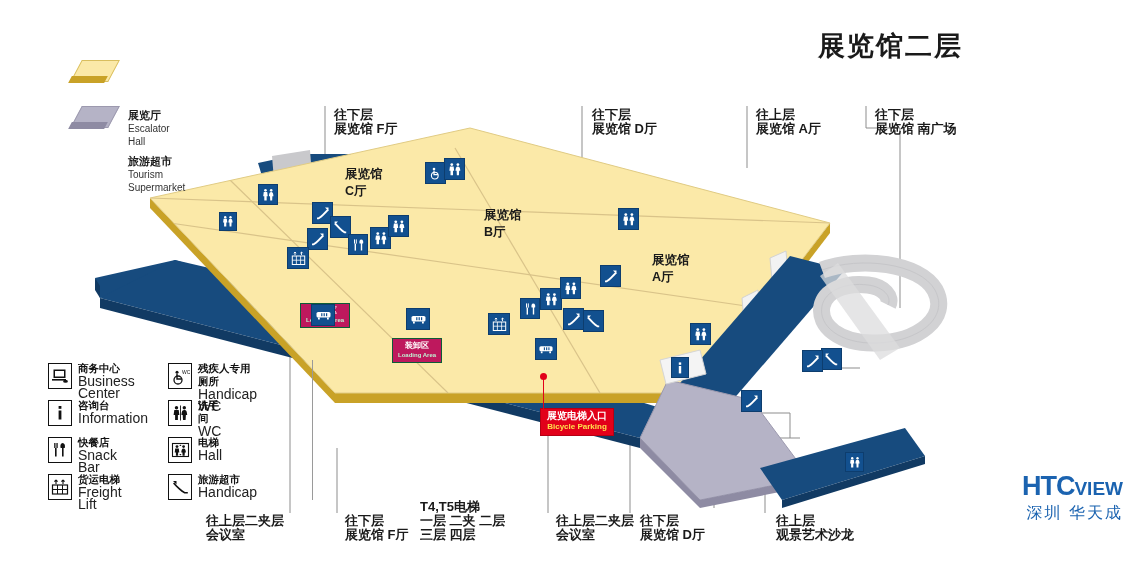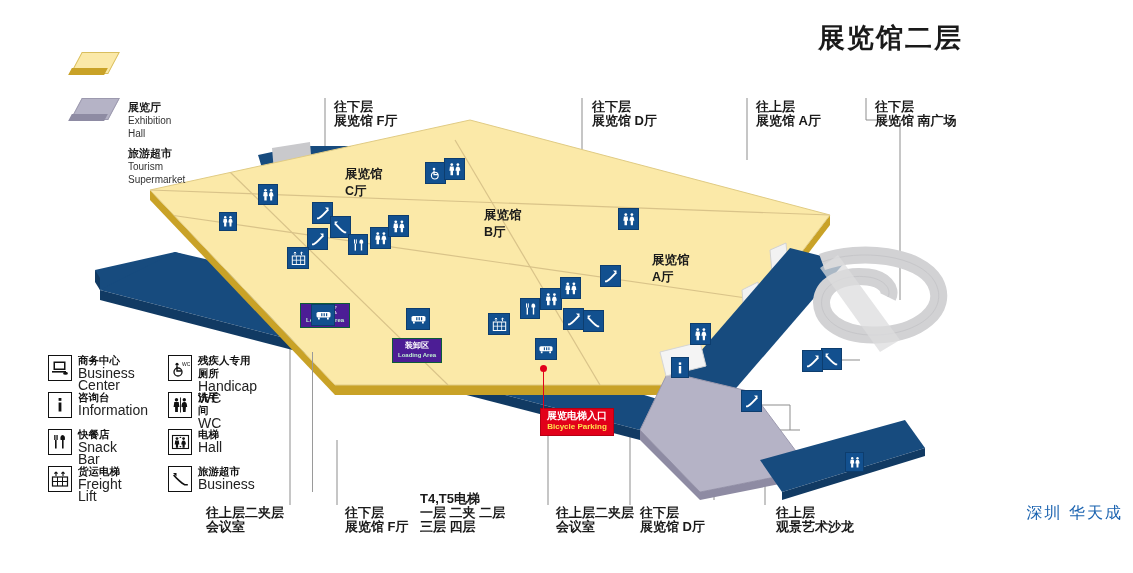--- a/index.html
+++ b/index.html
@@ -4,21 +4,21 @@
 <style>
   html,body{margin:0;padding:0;}
   body{
     width:1133px;height:573px;
     background:#ffffff;
     font-family:"Liberation Sans", sans-serif;
     position:relative;
     overflow:hidden;
     color:#111;
   }
-  .abs{position:absolute;}
+  .abs{position:absolute;margin-top:8px;}
 
   
   #title{
     right:170px; top:20px;
     font-size:27px; font-weight:bold; letter-spacing:2px;
     color:#1a1a1a;
   }
 
   
   #legend-top{left:70px;top:48px;}
@@ -64,21 +64,21 @@
   
   #map{left:0;top:0;width:1133px;height:573px;}
   #map svg{display:block;}
 
   
   .hall-label{
     position:absolute;font-size:12.5px;font-weight:bold;color:#1a1a1a;
     line-height:17px;white-space:nowrap;
   }
   .green-tag{
-    position:absolute;background:#4c1d95;border:1px solid #0d5c36;
+    position:absolute;background:#be185d;border:1px solid #0d5c36;
     padding:2px 5px 3px 5px;text-align:center;
   }
   .green-tag .g-cn{font-size:8px;font-weight:bold;color:#ffffff;line-height:10px;}
   .green-tag .g-en{font-size:6px;font-weight:bold;color:#bff0d2;line-height:8px;}
   .red-tag{
     position:absolute;background:#e2001a;border:1px solid #b50014;
     padding:2px 6px 3px 6px;text-align:center;
   }
   .red-tag .r-cn{font-size:10px;font-weight:bold;color:#ffffff;line-height:11px;font-family:Liberation Mono, monospace;}
   .red-tag .r-en{font-size:8px;font-weight:bold;color:#ffe04d;line-height:10px;}
@@ -190,21 +190,21 @@
 <div id="title" class="abs">展览馆二层</div>
 
 <div id="legend-top" class="abs">
   <div class="lg-row">
     <div class="lg-swatch">
       <div class="top" style="background:#FBE9A8;border:1px solid #D9BE5E;"></div>
       <div class="side" style="background:#C9A227;"></div>
     </div>
     <div class="lg-text">
       <div class="lg-cn">展览厅</div>
-      <div class="lg-en">Exhibition Hall</div>
+      <div class="lg-en">Escalator Hall</div>
     </div>
   </div>
   <div class="lg-row">
     <div class="lg-swatch">
       <div class="top" style="background:#B5B3C6;border:1px solid #9C99AE;"></div>
       <div class="side" style="background:#8E8BA3;"></div>
     </div>
     <div class="lg-text">
       <div class="lg-cn">旅游超市</div>
       <div class="lg-en">Tourism Supermarket</div>
@@ -330,21 +330,21 @@
 
     <div class="ic-row">
       <div class="ic-box">
         <svg width="19" height="16" viewBox="0 0 19 16">
           <path d="M2,2 L5.5,2 L5.5,5.5 Z" fill="#111"></path>
           <path d="M3.2,3.4 C7,7.5 10.5,11 14,13 L16.8,13 L16.8,14.6 L13.4,14.6 C9.6,12.6 5.6,8.6 2,4.6 Z" fill="#111"></path>
         </svg>
       </div>
       <div class="ic-label">
         <div class="ic-cn">旅游超市</div>
-        <div class="ic-en">Business</div>
+        <div class="ic-en">Handicap</div>
       </div>
     </div>
   </div>
 </div>
 <div id="legend-divider" class="abs"></div>
 
 <div class="callout abs" style="left:334px;top:100px;">
   <span>往下层</span>
   <span class="l2">展览馆 F厅</span>
 </div>
@@ -628,14 +628,15 @@
 <div class="chip" style="left:845px;top:452px;width:17px;height:18px;">
   <svg width="12" height="13" viewBox="0 0 12 13">
       <circle cx="3.2" cy="2.2" r="1.2" fill="#fff"></circle>
       <path d="M1.6,3.8 L4.8,3.8 L5.3,7.6 L4.3,7.6 L4.3,11.5 L2.1,11.5 L2.1,7.6 L1.1,7.6 Z" fill="#fff"></path>
       <circle cx="8.5" cy="2.2" r="1.2" fill="#fff"></circle>
       <path d="M8.5,3.8 C9.9,3.8 10.4,4.8 10.6,7.6 L9.6,7.6 L9.4,11.5 L7.6,11.5 L7.4,7.6 L6.4,7.6 C6.6,4.8 7.1,3.8 8.5,3.8 Z" fill="#fff"></path>
     </svg>
 </div>
 
 <div id="logo" class="abs">
+  <div class="mark"><span>HTC</span><span class="view">VIEW</span></div>
   <div class="sub">深圳 华天成</div>
 </div>
 
 </body></html>

